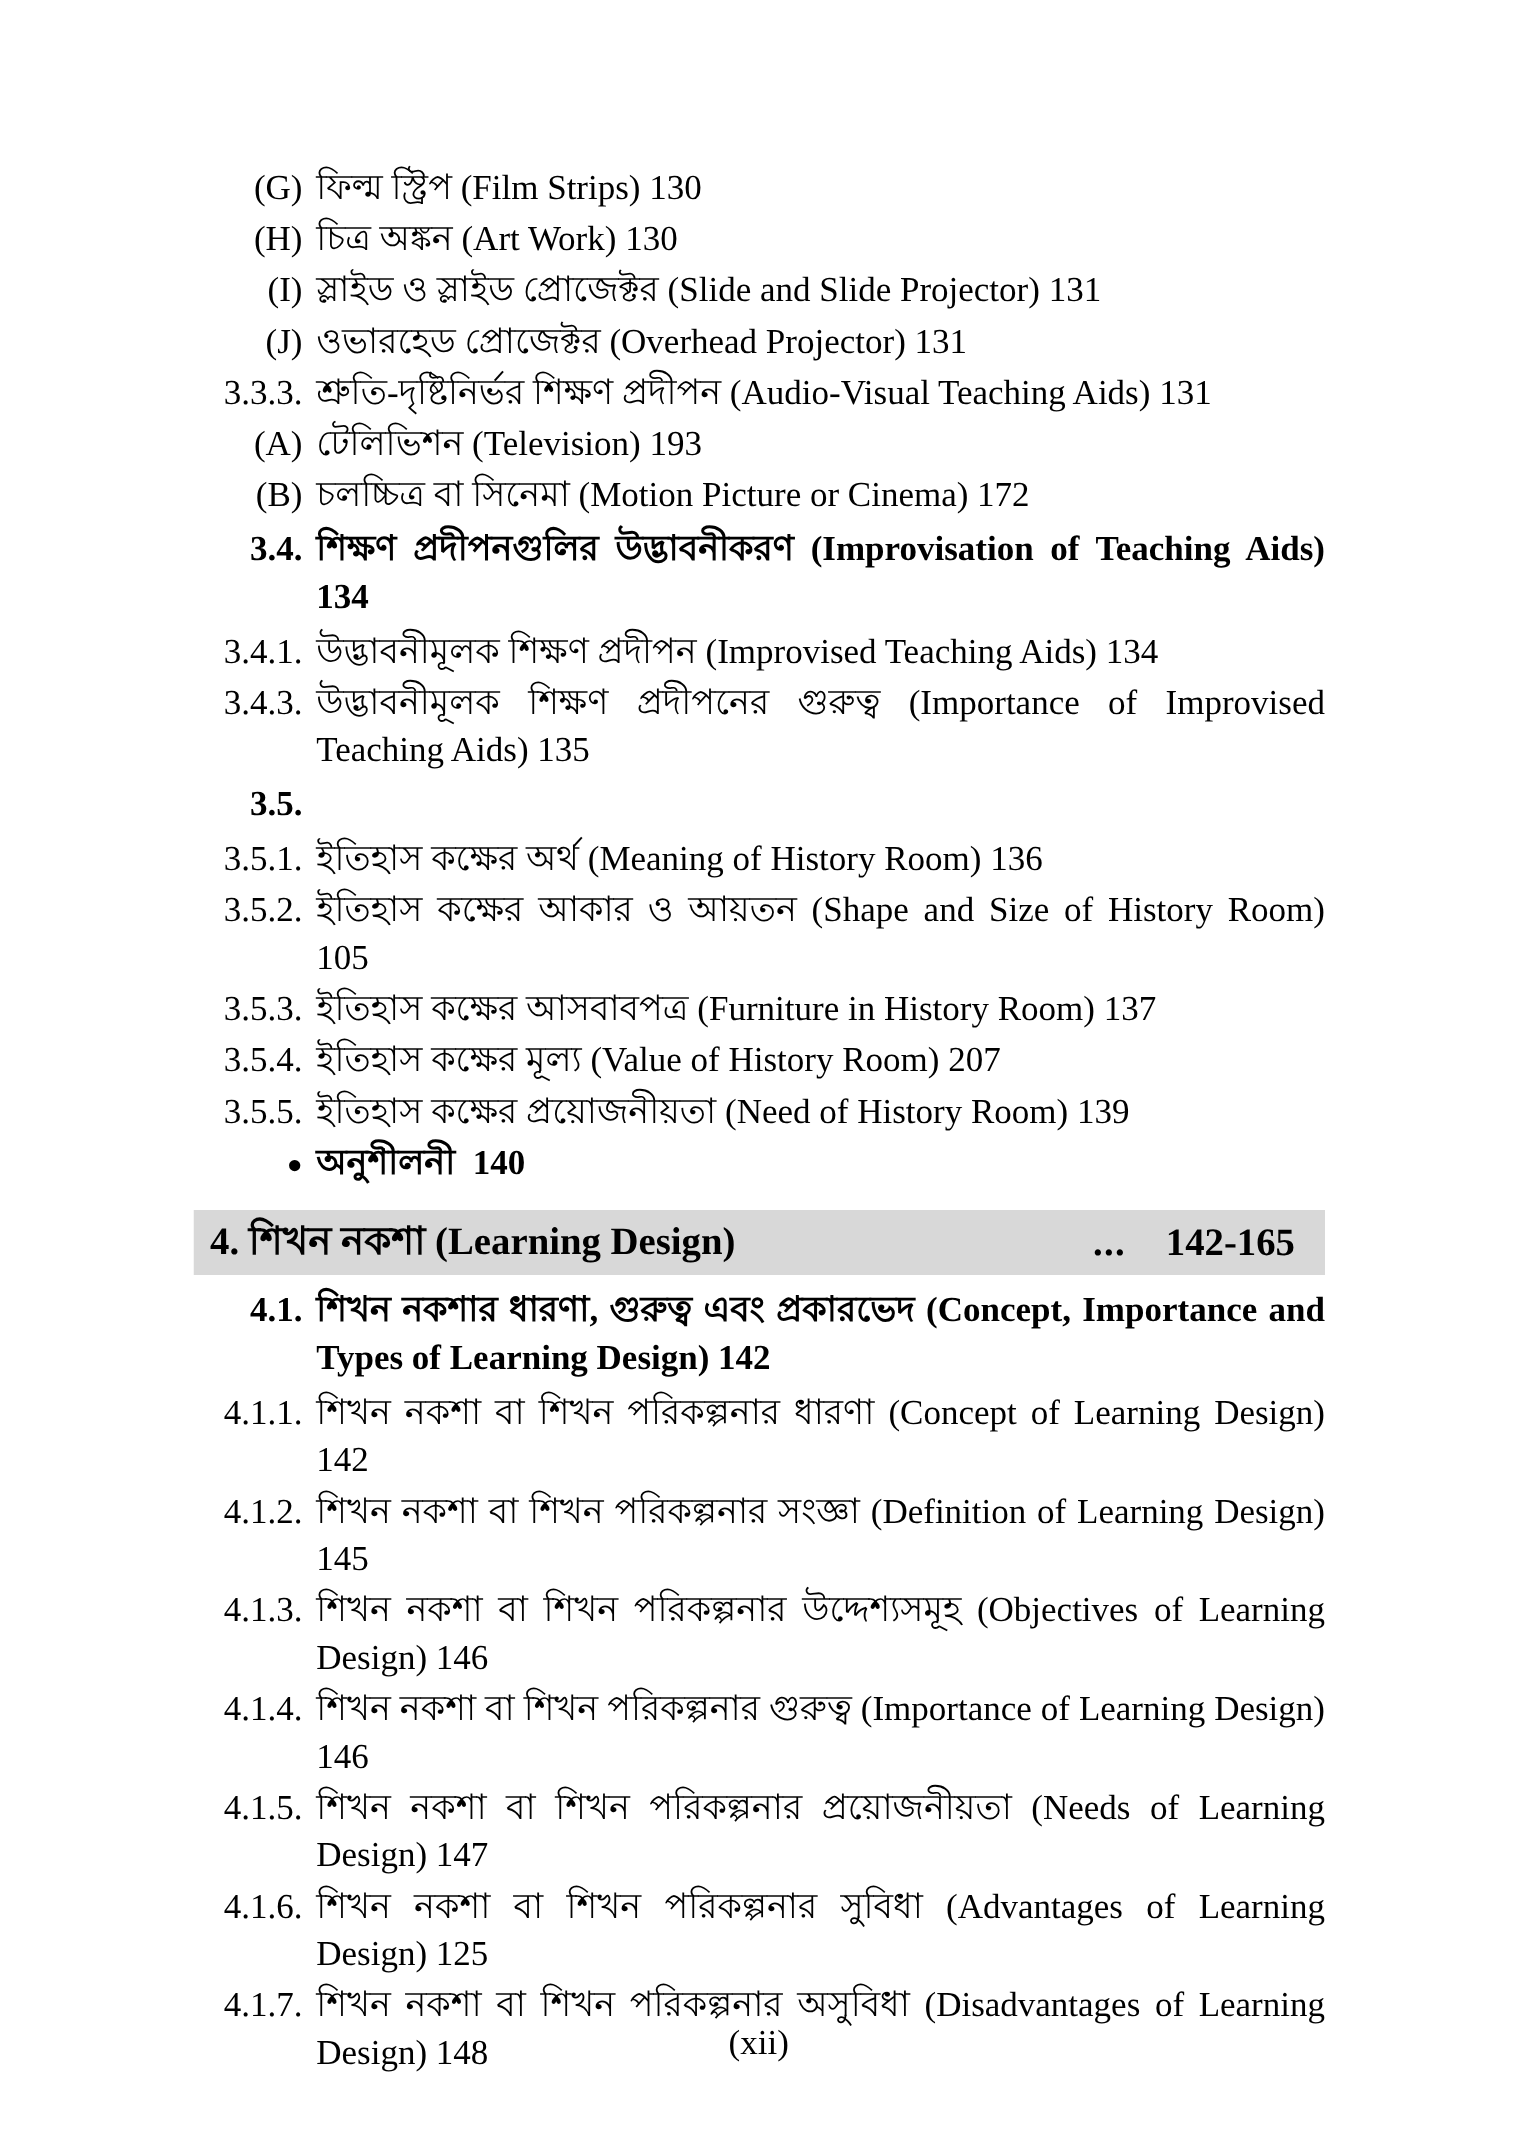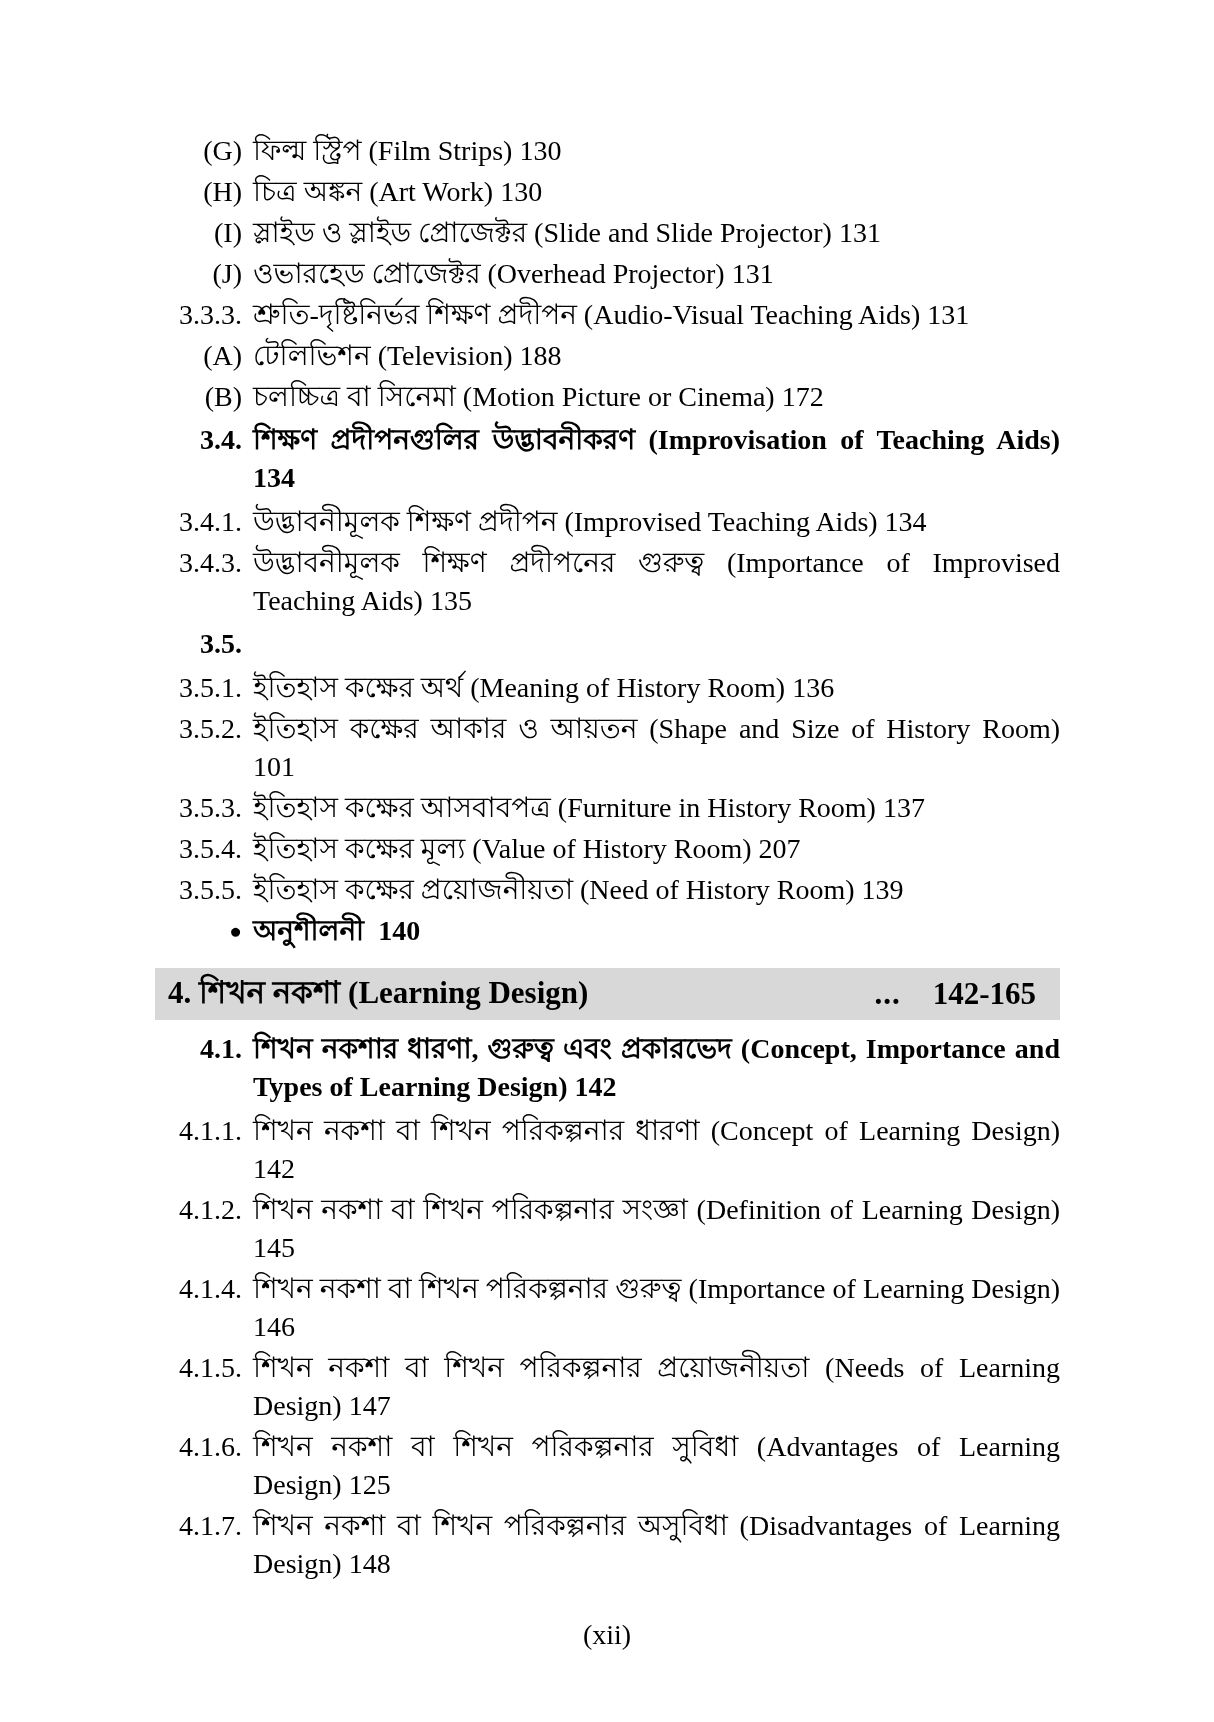--- a/index.html
+++ b/index.html
@@ -96,21 +96,21 @@
     <span class="text">ওভারহেড প্রোজেক্টর (Overhead Projector) 131</span>
   </div>
 
   <div class="entry item">
     <span class="marker">3.3.3.</span>
     <span class="text">শ্রুতি-দৃষ্টিনির্ভর শিক্ষণ প্রদীপন (Audio-Visual Teaching Aids) 131</span>
   </div>
 
   <div class="entry item">
     <span class="marker">(A)</span>
-    <span class="text">টেলিভিশন (Television) 188</span>
+    <span class="text">টেলিভিশন (Television) 193</span>
   </div>
 
   <div class="entry item">
     <span class="marker">(B)</span>
     <span class="text">চলচ্চিত্র বা সিনেমা (Motion Picture or Cinema) 172</span>
   </div>
 
   <div class="entry section">
     <span class="marker">3.4.</span>
     <span class="text">শিক্ষণ প্রদীপনগুলির উদ্ভাবনীকরণ (Improvisation of Teaching Aids) 134</span>
@@ -131,21 +131,21 @@
     <span class="marker">3.5.</span>
   </div>
 
   <div class="entry item">
     <span class="marker">3.5.1.</span>
     <span class="text">ইতিহাস কক্ষের অর্থ (Meaning of History Room) 136</span>
   </div>
 
   <div class="entry item">
     <span class="marker">3.5.2.</span>
-    <span class="text">ইতিহাস কক্ষের আকার ও আয়তন (Shape and Size of History Room) 101</span>
+    <span class="text">ইতিহাস কক্ষের আকার ও আয়তন (Shape and Size of History Room) 105</span>
   </div>
 
   <div class="entry item">
     <span class="marker">3.5.3.</span>
     <span class="text">ইতিহাস কক্ষের আসবাবপত্র (Furniture in History Room) 137</span>
   </div>
 
   <div class="entry item">
     <span class="marker">3.5.4.</span>
     <span class="text">ইতিহাস কক্ষের মূল্য (Value of History Room) 207</span>
@@ -175,20 +175,24 @@
   <div class="entry item">
     <span class="marker">4.1.1.</span>
     <span class="text">শিখন নকশা বা শিখন পরিকল্পনার ধারণা (Concept of Learning Design) 142</span>
   </div>
 
   <div class="entry item">
     <span class="marker">4.1.2.</span>
     <span class="text">শিখন নকশা বা শিখন পরিকল্পনার সংজ্ঞা (Definition of Learning Design) 145</span>
   </div>
 
+  <div class="entry item">
+    <span class="marker">4.1.3.</span>
+    <span class="text">শিখন নকশা বা শিখন পরিকল্পনার উদ্দেশ্যসমূহ (Objectives of Learning Design) 146</span>
+  </div>
 
   <div class="entry item">
     <span class="marker">4.1.4.</span>
     <span class="text">শিখন নকশা বা শিখন পরিকল্পনার গুরুত্ব (Importance of Learning Design) 146</span>
   </div>
 
   <div class="entry item">
     <span class="marker">4.1.5.</span>
     <span class="text">শিখন নকশা বা শিখন পরিকল্পনার প্রয়োজনীয়তা (Needs of Learning Design) 147</span>
   </div>

